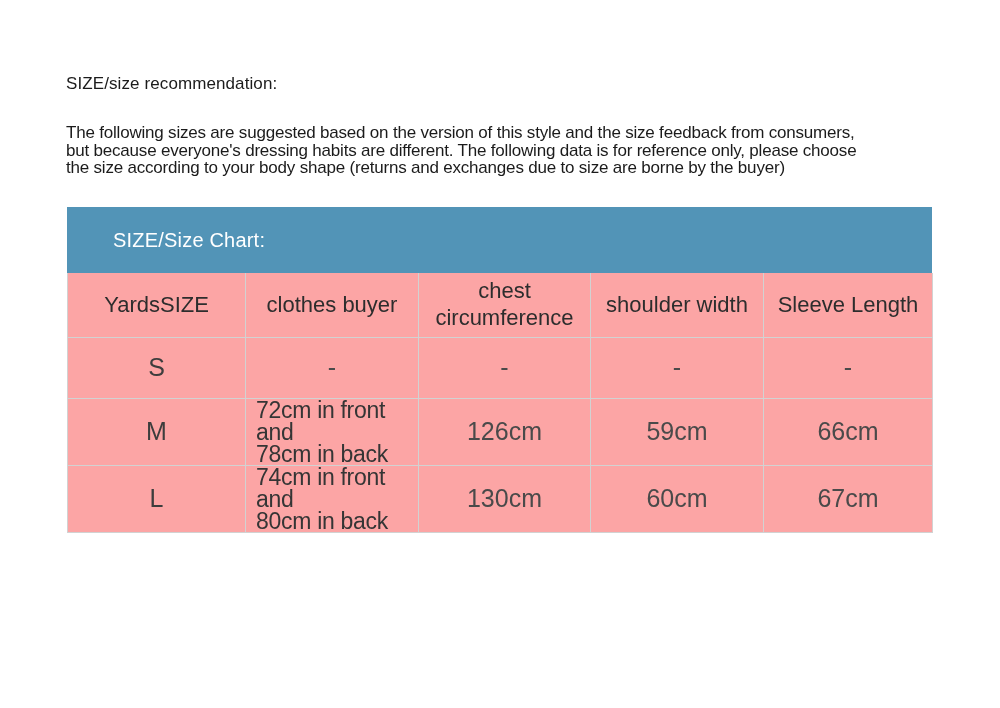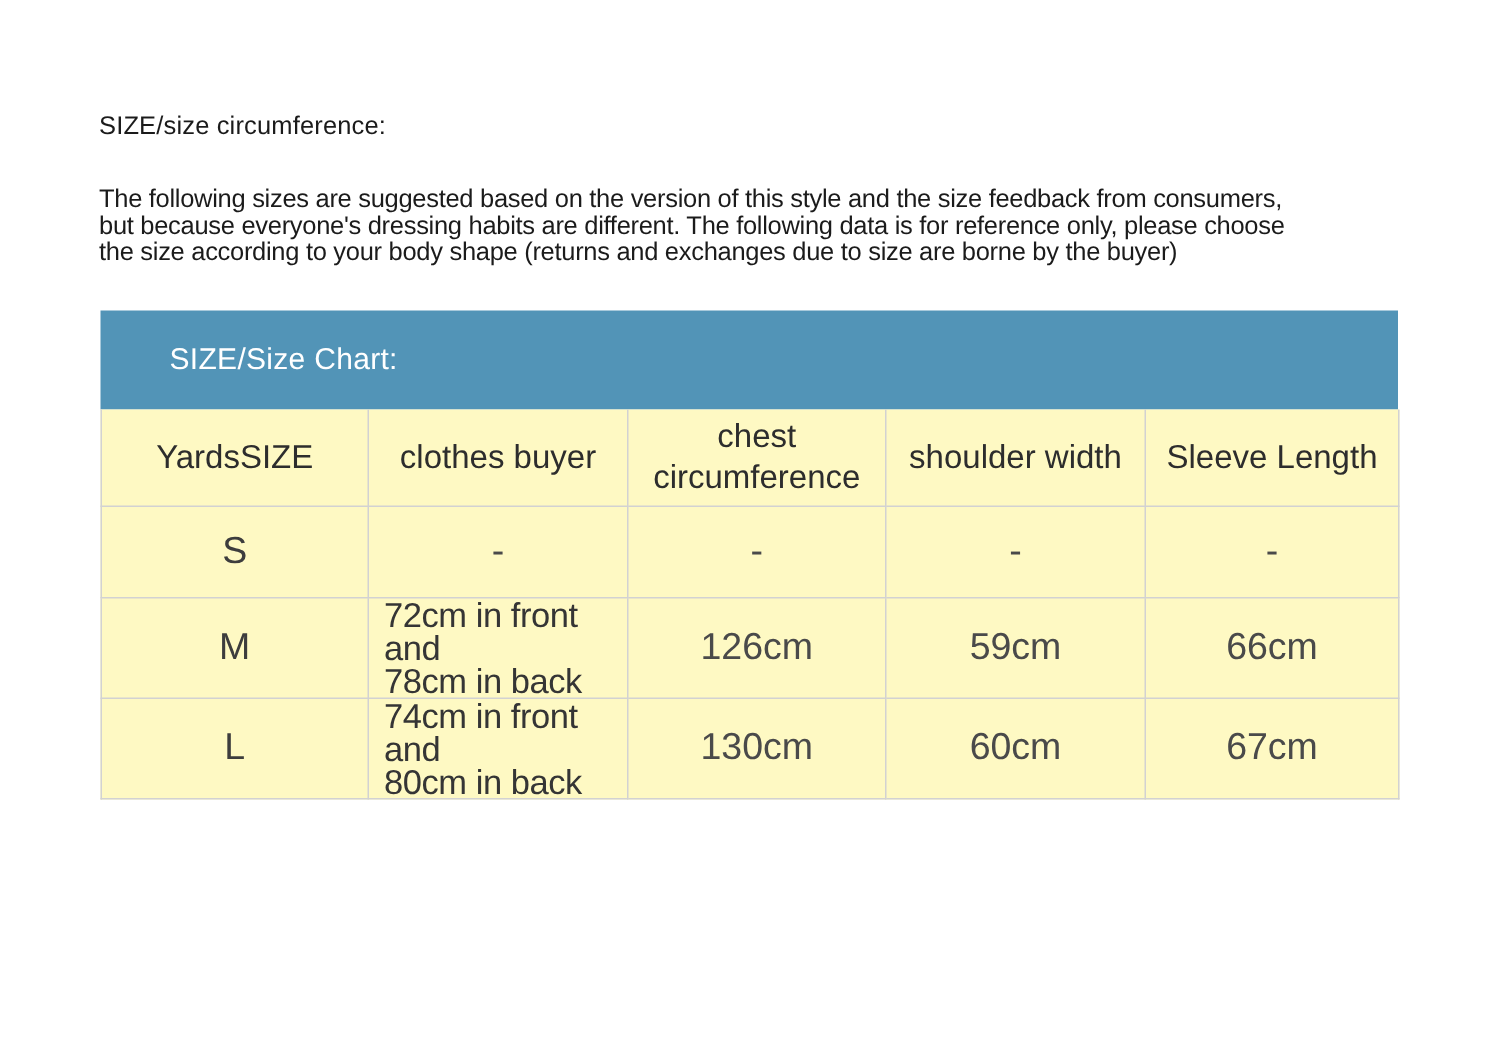--- a/index.html
+++ b/index.html
@@ -31,21 +31,21 @@
     padding-left: 18px;
   }
   .chart-title-text {
     color: #ffffff; font-size: 20px; letter-spacing: 0.2px; margin-left: 28px;
   }
 
   table.size-table {
     position: absolute; left: 67px; top: 273px;
     width: 865px;
     border-collapse: collapse; table-layout: fixed;
-    background: #fef9c3;
+    background: #fca5a5;
   }
   .size-table th, .size-table td {
     border: 1px solid #d2d2d2;
     vertical-align: middle;
     text-align: center;
     overflow: visible;
   }
   .size-table thead th { border-top: none; }
   .size-table th {
     font-weight: normal;
@@ -72,21 +72,21 @@
   tr.r-m      { height: 60px; }
   tr.r-l      { height: 61px; }
   tr.r-xl     { height: 65px; }
   tr.r-xxl    { height: 62px; }
 </style>
 </head>
 <body>
 
 <div class="canvas">
 
-  <div class="page-title">SIZE/size circumference:</div>
+  <div class="page-title">SIZE/size recommendation:</div>
 
   <div class="disclaimer">The following sizes are suggested based on the version of this style and the size feedback from consumers,
 but because everyone's dressing habits are different. The following data is for reference only, please choose
 the size according to your body shape (returns and exchanges due to size are borne by the buyer)</div>
 
   <div class="chart-title-bar" style="background: rgb(82, 148, 183);">
     <span class="chart-title-text">SIZE/Size Chart:</span>
   </div>
 
   <table class="size-table">

